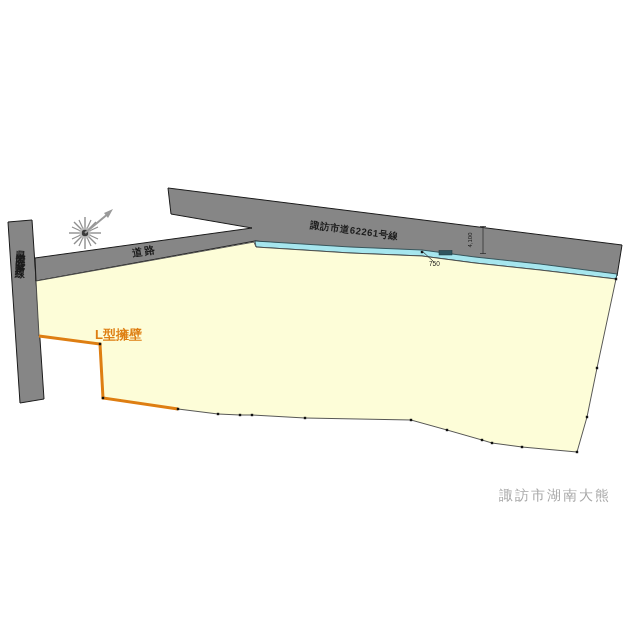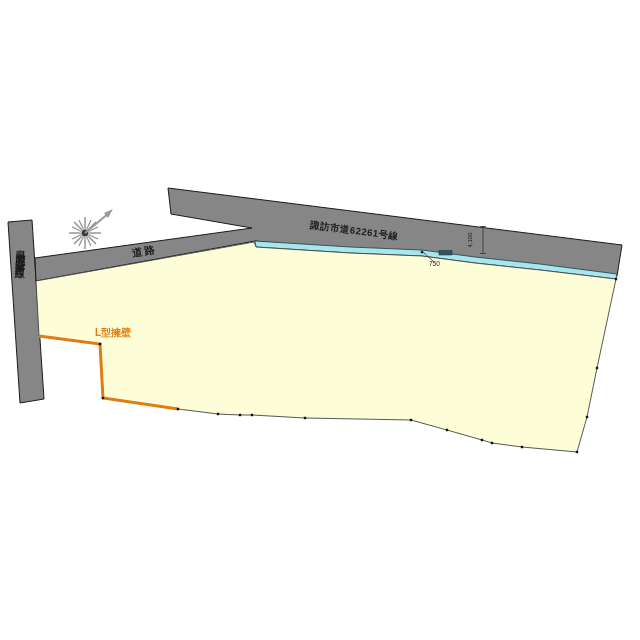--- a/index.html
+++ b/index.html
@@ -23,21 +23,21 @@
   .compass-core{fill:#3a3a3a;}
   .gutter-marker{fill:#30555f;stroke:#16333a;stroke-width:0.5;}
   
   .lbl{position:absolute;white-space:nowrap;color:#1b1b1b;}
   .lbl-upper-road{left:311px;top:219px;font-size:9.5px;font-weight:bold;letter-spacing:0.5px;
     transform:rotate(7.5deg);transform-origin:left top;}
   .lbl-lower-road{left:131px;top:247px;font-size:10.5px;font-weight:bold;letter-spacing:2px;
     transform:rotate(-10deg);transform-origin:left top;}
   .lbl-left-road{left:14px;top:242px;font-size:10px;letter-spacing:3px;font-weight:bold;
     writing-mode:vertical-rl;transform:rotate(3deg);transform-origin:center top;}
-  .lbl-wall{left:95px;top:326px;font-size:10px;color:#DE7E12;font-weight:bold;}
+  .lbl-wall{left:95px;top:326px;font-size:13px;color:#DE7E12;font-weight:bold;}
   .lbl-dim-4100{left:452px;top:237px;width:36px;text-align:center;font-size:6px;
     transform:rotate(-90deg);transform-origin:center center;}
   .lbl-dim-750{left:429px;top:260px;font-size:6.5px;}
   .lbl-location{left:499px;top:487px;font-size:14px;color:#A8A8A8;letter-spacing:2px;}
 </style>
 </head>
 <body>
 
 <div id="stage">
 
@@ -104,14 +104,15 @@
   <div class="lbl lbl-lower-road">道路</div>
 
   <div class="lbl lbl-left-road">県道岡谷茅野線</div>
 
   <div class="lbl lbl-wall">L型擁壁</div>
 
   <div class="lbl lbl-dim-4100">4,100</div>
 
   <div class="lbl lbl-dim-750">750</div>
 
+  <div class="lbl lbl-location">諏訪市湖南大熊</div>
 
 </div>
 
 </body></html>

